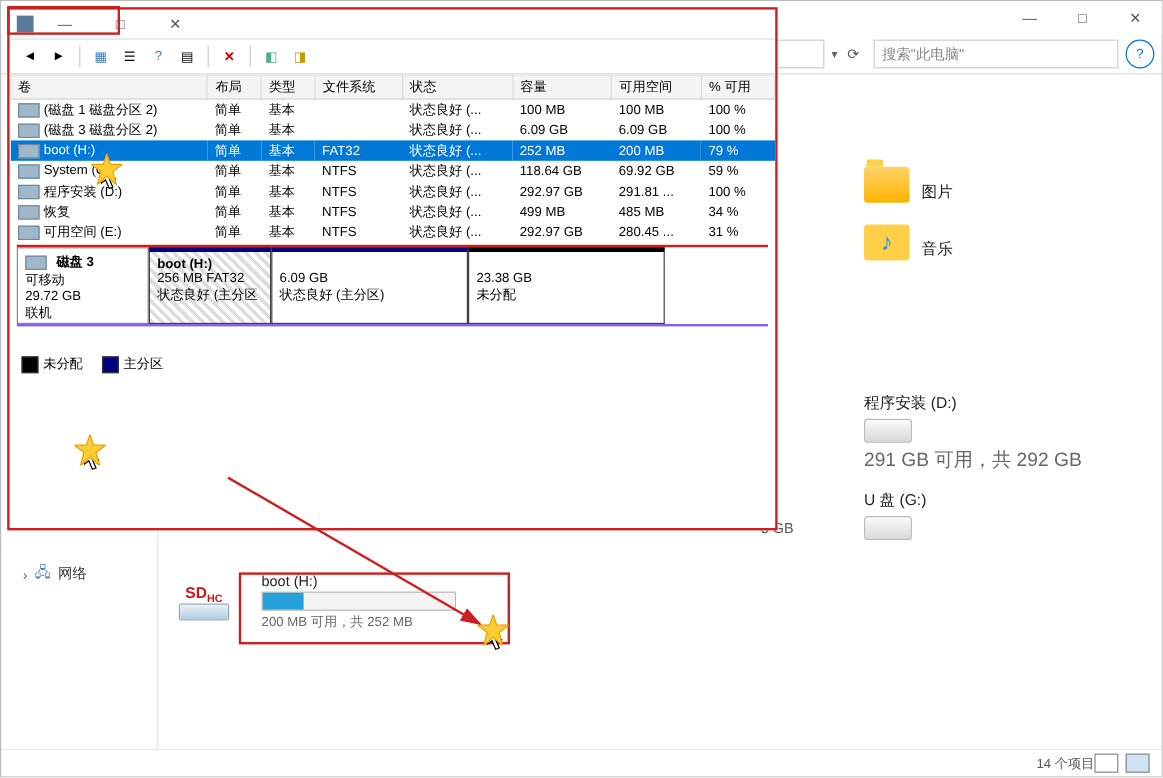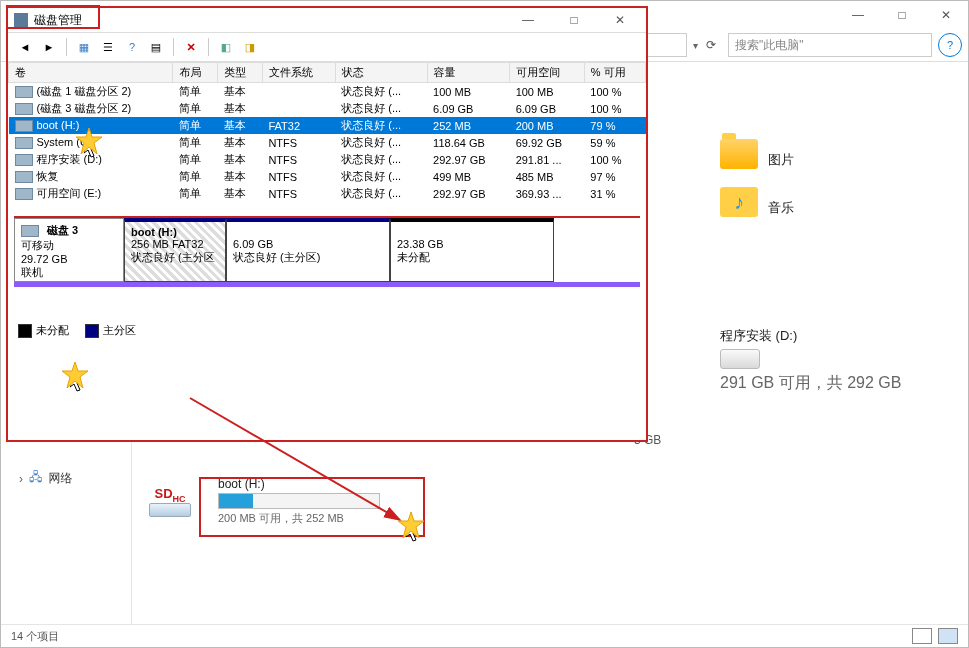--- a/index.html
+++ b/index.html
@@ -23,40 +23,40 @@
 .drive-bar{width:160px;height:14px;border:1px solid #bbb;margin:2px 0;position:relative;background:#f4f4f4}
 .drive-bar .fill{position:absolute;top:0;left:0;bottom:0;background:#26a0da}
 .drive-sub{font-size:11px;color:#666}
 .rpanel{width:240px;padding:10px 8px}
 .ritem{display:flex;align-items:flex-end;gap:10px;margin-bottom:18px}
 .ricon{width:40px;height:40px}
 .rlbl{font-size:13px;color:#222}
 .rdrive{margin-top:24px}
 .rdrive .rlbl{font-weight:400}
 .rdrive .rsub{font-size:16px;color:#666;margin-top:2px}
-.statusbar{position:absolute;bottom:0;left:0;right:0;height:22px;border-top:1px solid #e5e5e5;display:flex;align-items:center;padding:0 10px;font-size:11px;color:#555;justify-content:space-between}
+.statusbar{position:absolute;bottom:0;left:0;right:0;height:22px;border-top:1px solid #e5e5e5;display:flex;align-items:center;padding:0 10px;font-size:11px;color:#555;justify-content:flex-end}
 .sb-icons{display:flex;gap:6px}
 .sb-ic{width:18px;height:14px;border:1px solid #888}
 
 
 .dm{position:absolute;left:6px;top:6px;width:642px;height:436px;background:#fff;border:2px solid #cc1f1f;box-sizing:border-box;z-index:5}
 .dm-hl{position:absolute;left:-2px;top:-3px;width:90px;height:20px;border:2px solid #cc1f1f;pointer-events:none}
 .dm-tb{height:24px;display:flex;align-items:center;padding:0 6px;gap:6px;border-bottom:1px solid #ddd}
 .dm-title{flex:1;font-size:12px}
 .dm-menu{height:22px;display:flex;align-items:center;gap:14px;padding:0 8px;font-size:12px;border-bottom:1px solid #eee}
 .dm-ico{height:28px;display:flex;align-items:center;gap:2px;padding:0 6px;border-bottom:1px solid #ddd}
 .ib{width:20px;height:20px;display:flex;align-items:center;justify-content:center;border:1px solid transparent;font-size:11px}
 .sep{width:1px;height:18px;background:#ccc;margin:0 4px}
 .dm-table{width:100%;border-collapse:collapse;font-size:11px}
 .dm-table th{text-align:left;background:#f4f4f4;border:1px solid #ddd;padding:2px 6px;font-weight:400}
 .dm-table td{padding:1px 6px;white-space:nowrap}
 .row-sel td{background:#0078d7;color:#fff}
 .row-sel td:first-child .vol-name{background:#0078d7;color:#fff}
 .dm-list{height:142px;overflow:hidden}
-.disk-graph{border-top:2px solid #cc1f1f;border-bottom:5px solid #8b5cf6;margin:12px 6px;position:relative}
+.disk-graph{border-top:2px solid #cc1f1f;border-bottom:2px solid #8b5cf6;margin:0 6px;position:relative}
 .dg-row{display:flex;height:64px}
 .dg-info{width:96px;border:1px solid #888;padding:4px 6px;font-size:11px;background:#fff}
 .dg-part{border:1px solid #444;border-top:4px solid #000080;padding:4px 6px;font-size:11px;background:#fff}
 .dg-part.sel{background:repeating-linear-gradient(45deg,#ddd,#ddd 3px,#fff 3px,#fff 6px);border-top-color:#000080}
 .dg-part.unalloc{border-top-color:#000;background:#fff}
 .dark{border-top-color:#000080}
 .legend{padding:6px 10px;font-size:11px;display:flex;gap:16px;align-items:center}
 .lg-box{display:inline-block;width:12px;height:12px;border:1px solid #333;vertical-align:middle;margin-right:4px}
 
 
@@ -141,38 +141,41 @@
       </div>
       <div class="ritem">
         <div class="ricon music-ic">♪</div>
         <div class="rlbl">音乐</div>
       </div>
       <div class="rdrive" style="margin-top:110px">
         <div class="rlbl">程序安装 (D:)</div>
         <div class="disk-ic" style="margin:4px 0"></div>
         <div class="rsub">291 GB 可用，共 292 GB</div>
       </div>
+      <div class="rdrive" style="margin-top:14px">
+        <div class="rlbl">U 盘 (G:)</div>
+        <div class="disk-ic" style="margin:4px 0"></div>
+      </div>
     </div>
   </div>
   <div class="statusbar">
     <span>14 个项目</span>
     <div class="sb-icons">
       <div class="sb-ic"></div>
       <div class="sb-ic" style="background:#d0e3f5"></div>
     </div>
   </div>
 </div>
 
 <div class="boot-hl" style="left:199px;top:477px;width:222px;height:56px"></div>
 
 <div class="dm">
   <div class="dm-hl"></div>
   <div class="dm-tb">
     <span style="width:14px;height:14px;background:#5b7a99;display:inline-block"></span>
-    <span class="dm-title">磁盘管理</span>
     <div class="wbtn" style="width:40px;height:22px">—</div>
     <div class="wbtn" style="width:40px;height:22px">□</div>
     <div class="wbtn c" style="width:40px;height:22px">✕</div>
   </div>
   <div class="dm-ico">
     <div class="ib">◄</div>
     <div class="ib">►</div>
     <div class="sep"></div>
     <div class="ib" style="color:#3a7ec1">▦</div>
     <div class="ib">☰</div>
@@ -250,30 +253,30 @@
               <td>100 %</td>
             </tr>
             <tr>
               <td><span class="vol-ic"></span><span class="vol-name">恢复</span></td>
               <td>简单</td>
               <td>基本</td>
               <td>NTFS</td>
               <td>状态良好 (...</td>
               <td>499 MB</td>
               <td>485 MB</td>
-              <td>97 %</td>
+              <td>34 %</td>
             </tr>
             <tr>
               <td><span class="vol-ic"></span><span class="vol-name">可用空间 (E:)</span></td>
               <td>简单</td>
               <td>基本</td>
               <td>NTFS</td>
               <td>状态良好 (...</td>
               <td>292.97 GB</td>
-              <td>369.93 ...</td>
+              <td>280.45 ...</td>
               <td>31 %</td>
             </tr>
             <tr>
               <td></td>
               <td>简单</td>
               <td>基本</td>
               <td>NTFS</td>
               <td>状态良好 (...</td>
               <td>345.56 GB</td>
               <td>295.95 ...</td>

